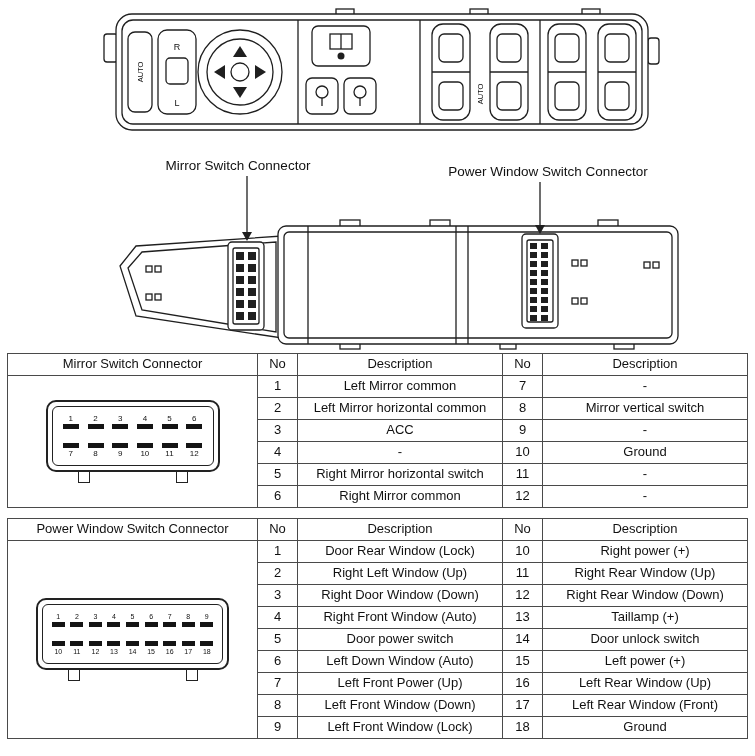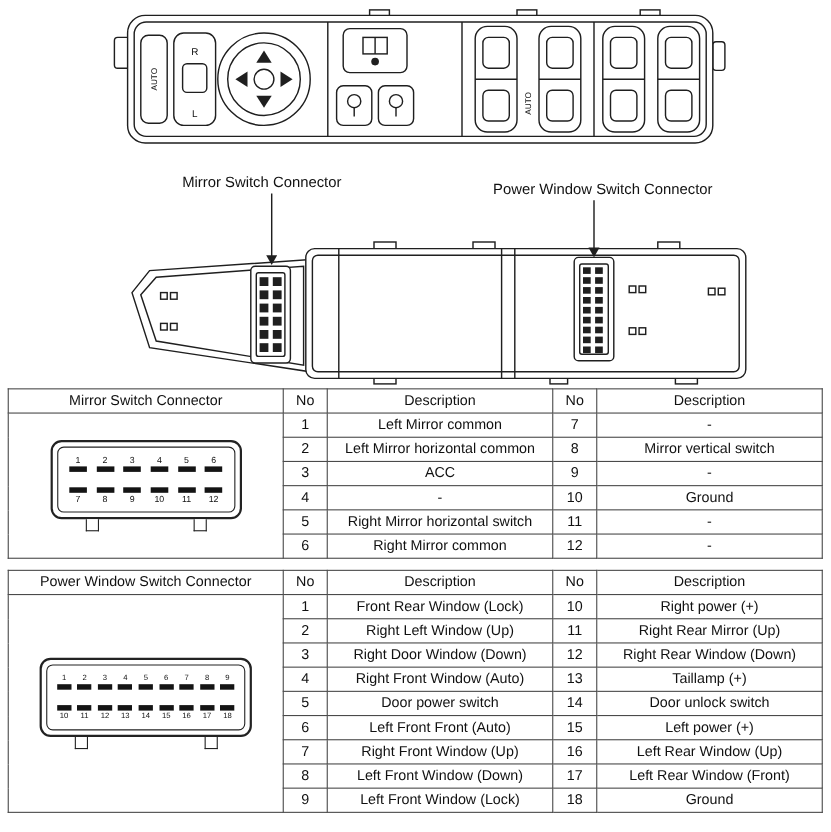--- a/index.html
+++ b/index.html
@@ -436,29 +436,29 @@
                   </div>
                 </div>
               </div>
               <div class="conn-legs p-legs">
                   <span class="leg"></span>
                   <span class="leg"></span>
                 </div>
             </div>
           </td>
           <td>1</td>
-          <td>Front Rear Window (Lock)</td>
+          <td>Door Rear Window (Lock)</td>
           <td>10</td>
           <td>Right power (+)</td>
         </tr>
         <tr>
           <td>2</td>
           <td>Right Left Window (Up)</td>
           <td>11</td>
-          <td>Right Rear Mirror (Up)</td>
+          <td>Right Rear Window (Up)</td>
         </tr>
         <tr>
           <td>3</td>
           <td>Right Door Window (Down)</td>
           <td>12</td>
           <td>Right Rear Window (Down)</td>
         </tr>
         <tr>
           <td>4</td>
           <td>Right Front Window (Auto)</td>
@@ -466,27 +466,27 @@
           <td>Taillamp (+)</td>
         </tr>
         <tr>
           <td>5</td>
           <td>Door power switch</td>
           <td>14</td>
           <td>Door unlock switch</td>
         </tr>
         <tr>
           <td>6</td>
-          <td>Left Front Front (Auto)</td>
+          <td>Left Down Window (Auto)</td>
           <td>15</td>
           <td>Left power (+)</td>
         </tr>
         <tr>
           <td>7</td>
-          <td>Right Front Window (Up)</td>
+          <td>Left Front Power (Up)</td>
           <td>16</td>
           <td>Left Rear Window (Up)</td>
         </tr>
         <tr>
           <td>8</td>
           <td>Left Front Window (Down)</td>
           <td>17</td>
           <td>Left Rear Window (Front)</td>
         </tr>
         <tr>

